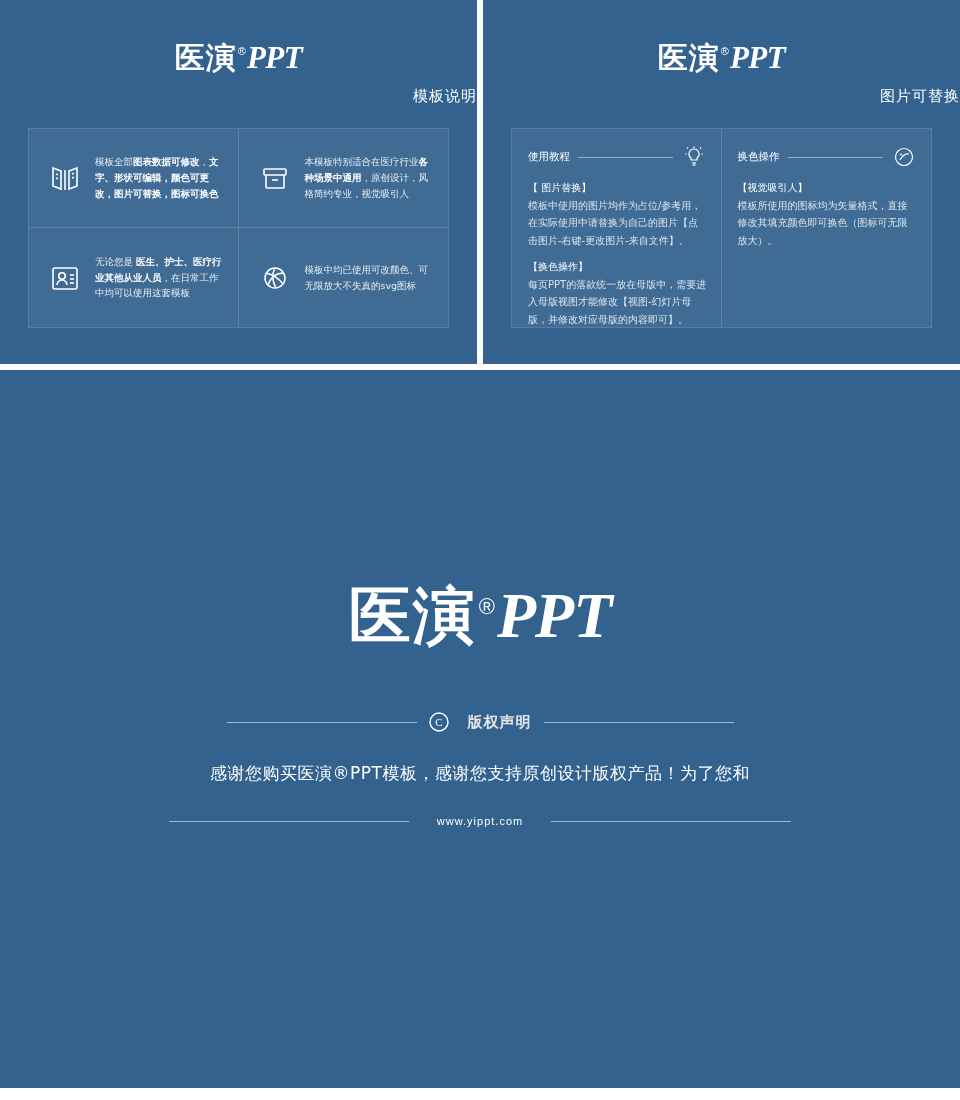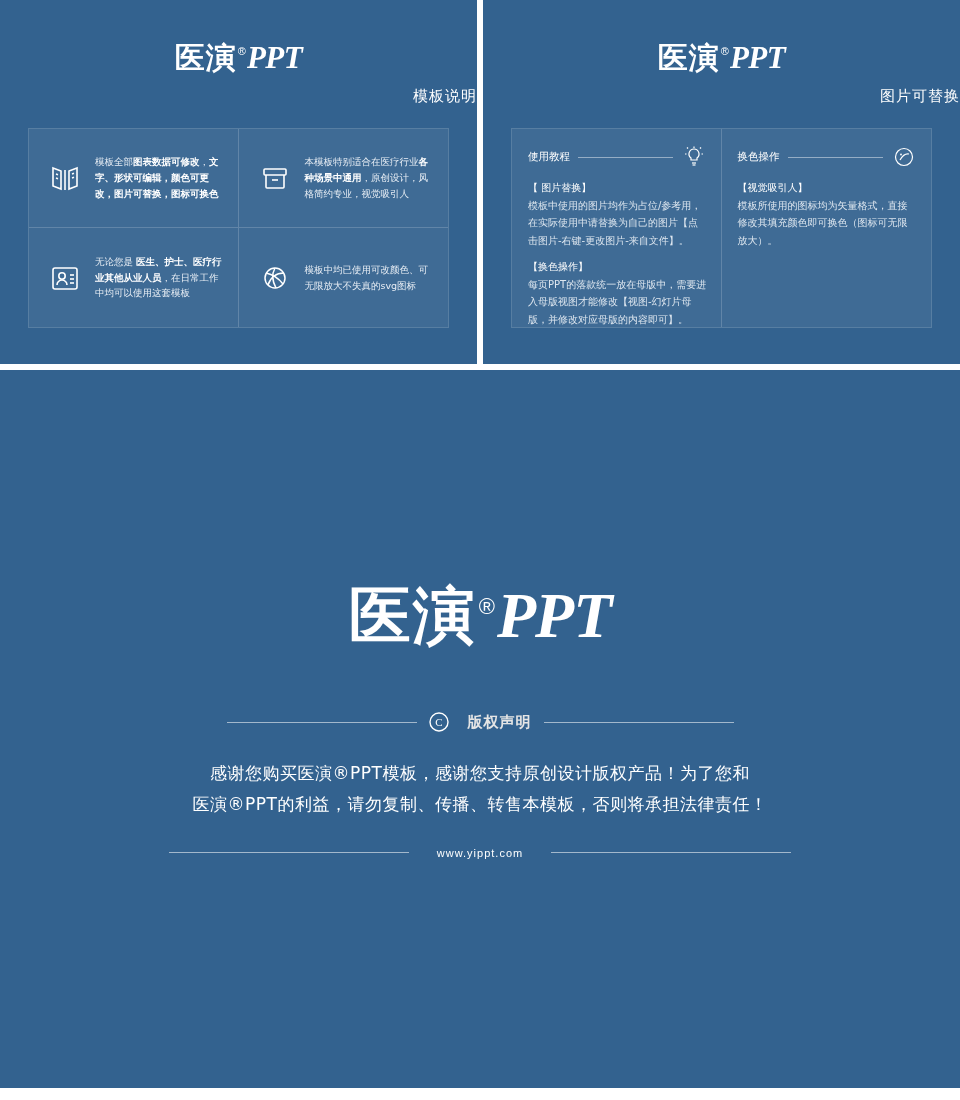--- a/index.html
+++ b/index.html
@@ -424,21 +424,20 @@
           <circle cx="10" cy="10" r="9" fill="none" stroke="#ffffff" stroke-width="1.4"></circle>
           <text x="10" y="14.2" text-anchor="middle" font-family="Liberation Serif, serif" font-size="11" fill="#ffffff">C</text>
         </svg>
       </span>
       <span class="ctext">版权声明</span>
       <span class="rule"></span>
     </div>
 
     <div class="copy-body">
       <div>感谢您购买医演®PPT模板，感谢您支持原创设计版权产品！为了您和</div>
-      <div>医演®PPT的利益，请勿复制、传播、转售本模板，否则将承担法律责任！</div>
     </div>
 
     <div class="site-row">
       <span class="rule"></span>
       <span class="url">www.yippt.com</span>
       <span class="rule"></span>
     </div>
   </div>
 
   <div class="footer-strip"></div>

